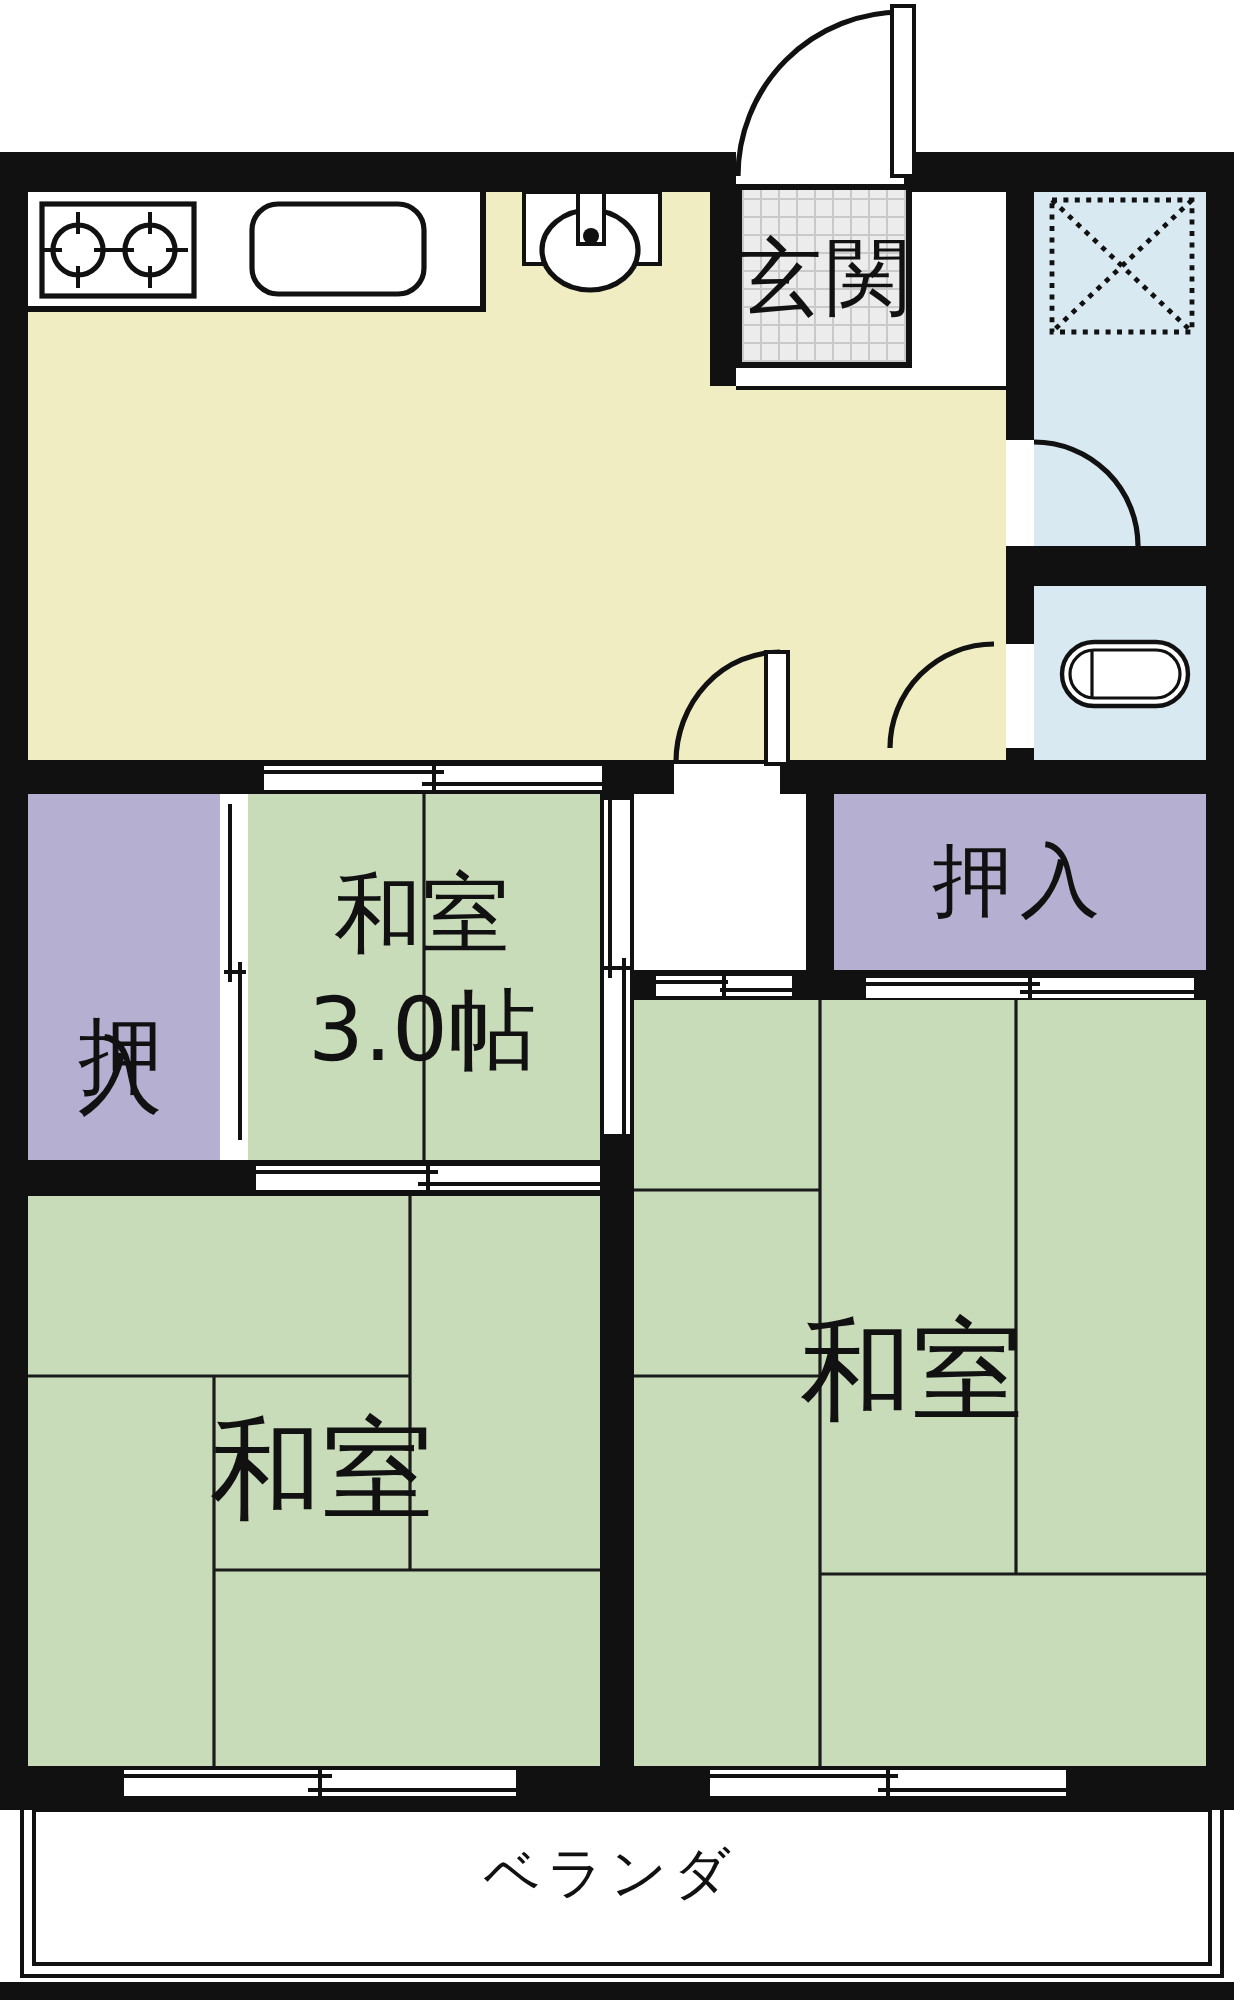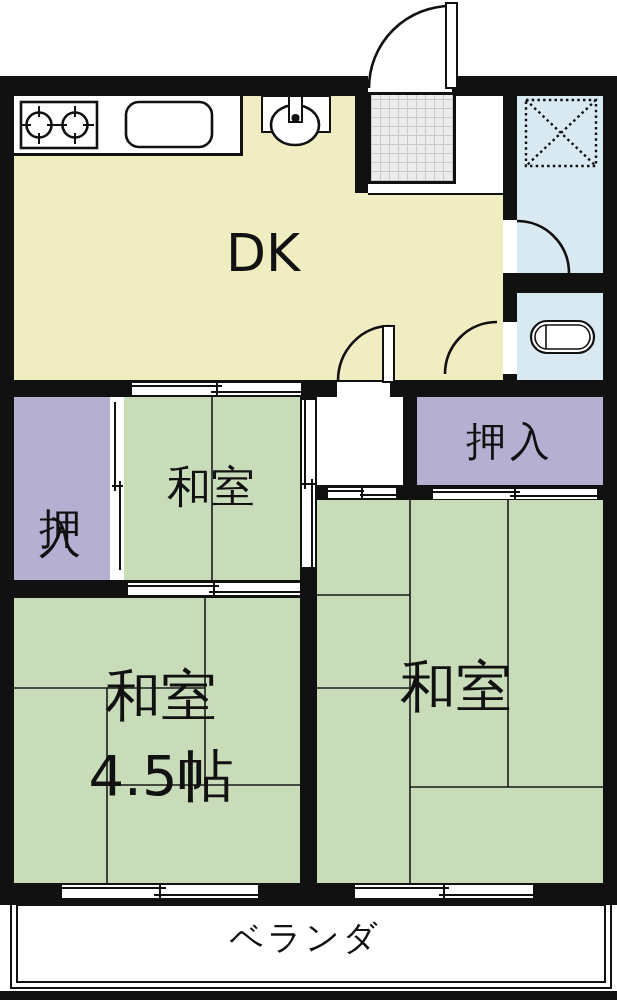--- a/index.html
+++ b/index.html
@@ -151,29 +151,29 @@
       <path d="M526 100 L596 166 M596 100 L526 166"></path>
     </g>
     <g fill="#fff" stroke="#111">
       <rect x="531" y="321" width="63" height="32" rx="16" stroke-width="2.2"></rect>
       <rect x="535" y="325" width="55" height="24" rx="12" fill="none" stroke-width="1.6"></rect>
       <path d="M546 325 V349" stroke-width="1.6" fill="none"></path>
     </g>
   </svg>
 
   <div class="lbl" style="left:263px;top:253px;font-size:52px;line-height:80px;">
-    <span class="ln">DK</span>
   </div>
+  <div class="lbl" style="left:413px;top:139px;font-size:42px;letter-spacing:2px;">玄関</div>
   <div class="lbl" style="left:60px;top:481px;font-size:42px;writing-mode:vertical-rl;letter-spacing:6px;">押入</div>
   <div class="lbl" style="left:211px;top:487px;font-size:44px;line-height:58px;">
     <span class="ln">和室</span>
+    <span class="ln">3.0帖</span>
   </div>
   <div class="lbl" style="left:510px;top:441px;font-size:40px;letter-spacing:4px;">押入</div>
   <div class="lbl" style="left:456px;top:686px;font-size:56px;line-height:85px;">
     <span class="ln">和室</span>
   </div>
   <div class="lbl" style="left:161px;top:736px;font-size:56px;line-height:80px;">
     <span class="ln">和室</span>
-    <span class="ln">4.5帖</span>
   </div>
-  <div class="lbl" style="left:305px;top:937px;font-size:34px;letter-spacing:3px;text-align:center;">ベランダ</div>
+  <div class="lbl" style="left:305px;top:937px;font-size:28px;letter-spacing:3px;text-align:center;">ベランダ</div>
 
 </div>
 
 </body></html>

